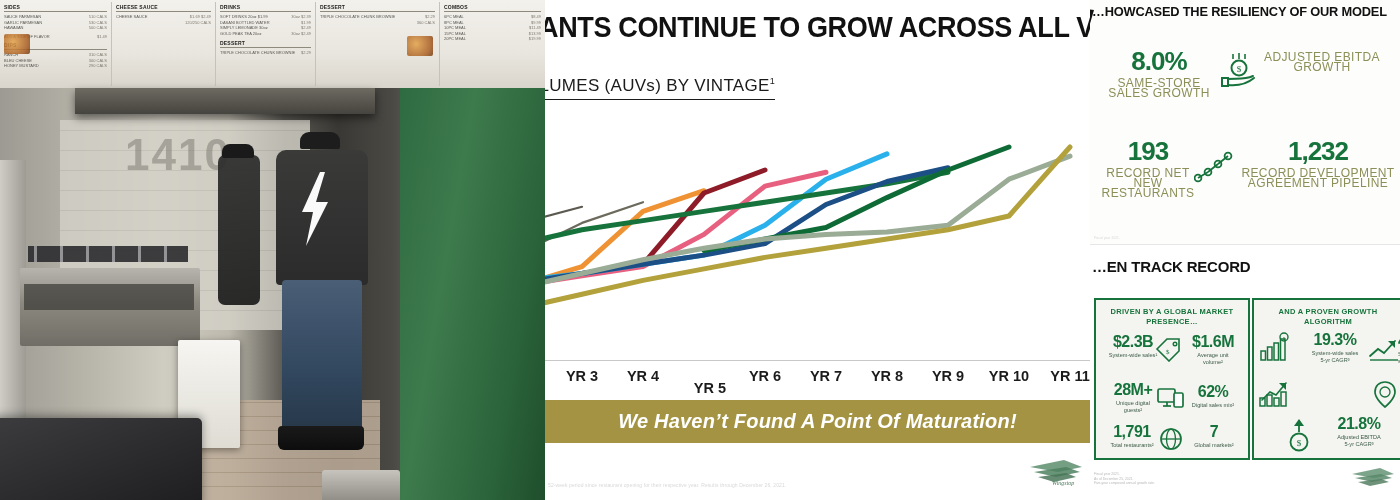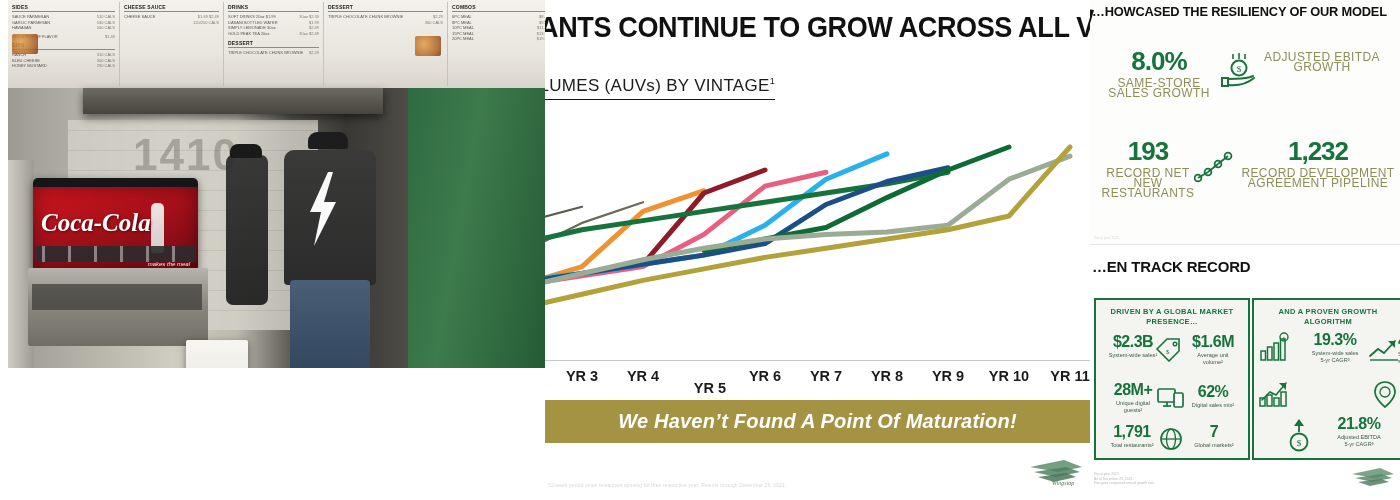--- a/index.html
+++ b/index.html
@@ -1,20 +1,20 @@
 <!DOCTYPE html>
 <html><head>
 <meta charset="utf-8">
 <style>
   html,body{margin:0;padding:0;background:#fff;}
   body{width:1400px;height:500px;overflow:hidden;font-family:"Liberation Sans",sans-serif;}
   .stage{position:relative;width:1400px;height:500px;overflow:hidden;}
 
   
-  .photo-panel{position:absolute;left:8px;top:0;width:545px;height:368px;overflow:hidden;background:#000000;}
+  .photo-panel{position:absolute;left:0;top:0;width:545px;height:500px;overflow:hidden;background:#000000;}
   .ph-menuboard{position:absolute;left:0;top:0;width:545px;height:88px;
      background:linear-gradient(180deg,#f3f1ec 0%,#e9e6df 60%,#d9d5cc 100%);
      border-bottom:3px solid #b9b4a8;box-shadow:0 3px 7px rgba(0,0,0,.45);}
   .ph-menu-col{position:absolute;top:2px;height:84px;border-right:1px solid #c7c2b6;
      font-size:4px;line-height:5.4px;color:#3c3a35;padding:3px 4px;box-sizing:border-box;overflow:hidden;}
   .mcol1{left:0;width:112px;}
   .mcol2{left:112px;width:104px;}
   .mcol3{left:216px;width:100px;}
   .mcol4{left:316px;width:124px;}
   .mcol5{left:440px;width:105px;border-right:none;}
@@ -235,25 +235,20 @@
       <div class="mthumb" style="left:4px;top:34px;"></div>
     </div>
 
     <div class="ph-wall"></div>
     <div class="ph-tilewall"></div>
     <div class="ph-number">1410</div>
     <div class="ph-hood"></div>
     <div class="ph-fridge"></div>
     <div class="ph-greenwall"></div>
 
-    <div class="ph-soda">
-      <div class="ph-bottle"></div>
-      <div class="ph-soda-logo">Coca-Cola</div>
-      <div class="ph-soda-tag">makes the meal</div>
-    </div>
     <div class="ph-nozzles"></div>
     <div class="ph-counter"></div>
     <div class="ph-counter2"></div>
     <div class="ph-floor"></div>
     <div class="ph-trash"></div>
 
     <div class="ph-person2"></div>
     <div class="ph-cap2"></div>
 
     <div class="ph-cap"></div>

